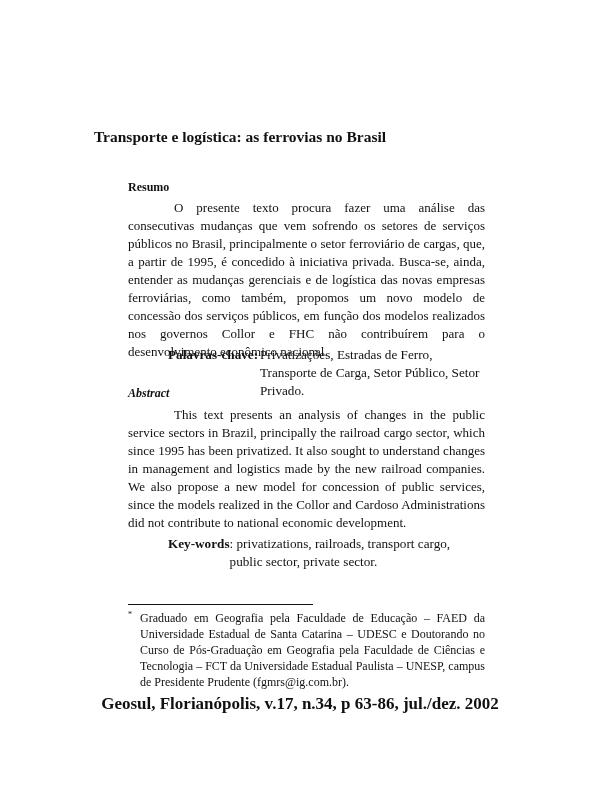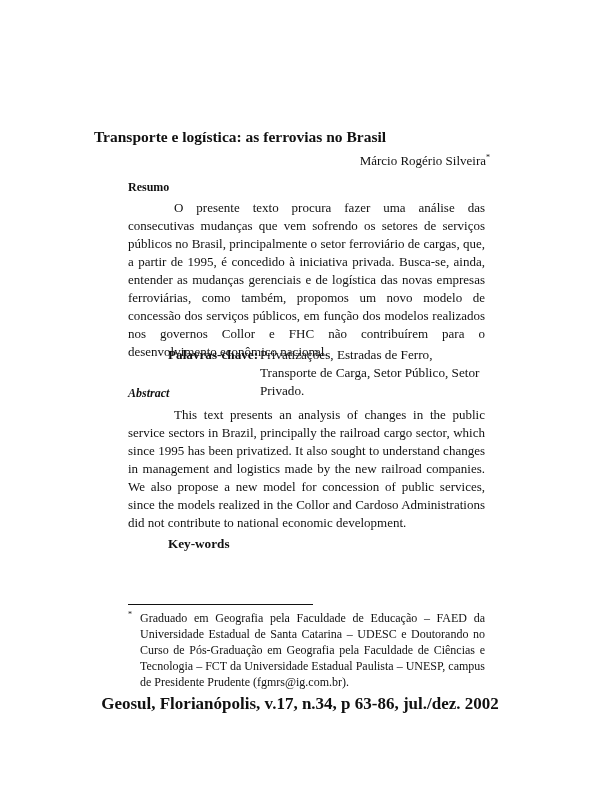--- a/index.html
+++ b/index.html
@@ -24,38 +24,38 @@
   .footnote .mark { position: absolute; left: 0; top: -3px; font-size: 8px; }
   .footnote .body { margin-left: 12px; display: block; }
   .footer { position: absolute; top: 694px; left: 0; width: 600px; text-align: center;
             font-weight: bold; font-size: 17px; }
 </style>
 </head>
 <body>
 
 <div class="page">
   <div class="title">Transporte e logística: as ferrovias no Brasil</div>
-  <div class="author"><span>Márcio Rogério Silveira</span><sup>*</sup></div>
 
   <div class="heading" style="top:180px;">Resumo</div>
   <div class="para" style="top:199px;"><span class="indent"></span><span>O presente texto procura fazer uma análise das consecutivas mudanças que vem sofrendo os setores de serviços públicos no Brasil, principalmente o setor ferroviário de cargas, que, a partir de 1995, é concedido à iniciativa privada. Busca-se, ainda, entender as mudanças gerenciais e de logística das novas empresas ferroviárias, como também, propomos um novo modelo de concessão dos serviços públicos, em função dos modelos realizados nos governos Collor e FHC não contribuírem para o desenvolvimento econômico nacional.</span></div>
 
   <div class="kw" style="top:346px;">
     <div class="kw-row">
       <span class="lbl kw-label" style="width:92px;">Palavras-chave:</span>
       <span>Privatizações, Estradas de Ferro, Transporte de Carga, Setor Público, Setor Privado.</span>
     </div>
   </div>
 
   <div class="heading" style="top:386px;font-style:italic;">Abstract</div>
   <div class="para" style="top:406px;"><span class="indent"></span><span>This text presents an analysis of changes in the public service sectors in Brazil, principally the railroad cargo sector, which since 1995 has been privatized. It also sought to understand changes in management and logistics made by the new railroad companies. We also propose a new model for concession of public services, since the models realized in the Collor and Cardoso Administrations did not contribute to national economic development.</span></div>
 
   <div class="kw" style="top:535px;">
     <div class="kw-row">
       <span class="lbl kw-label">Key-words</span>
+      <span style="display:block; width:290px;">: privatizations, railroads, transport cargo, public sector, private sector.</span>
     </div>
   </div>
 
   <div class="footrule"></div>
   <div class="footnote">
     <span class="mark">*</span>
     <span class="body">Graduado em Geografia pela Faculdade de Educação – FAED da Universidade Estadual de Santa Catarina – UDESC e Doutorando no Curso de Pós-Graduação em Geografia pela Faculdade de Ciências e Tecnologia – FCT da Universidade Estadual Paulista – UNESP, campus de Presidente Prudente (fgmrs@ig.com.br).</span>
   </div>
 
   <div class="footer">Geosul, Florianópolis, v.17, n.34, p 63-86, jul./dez. 2002</div>

